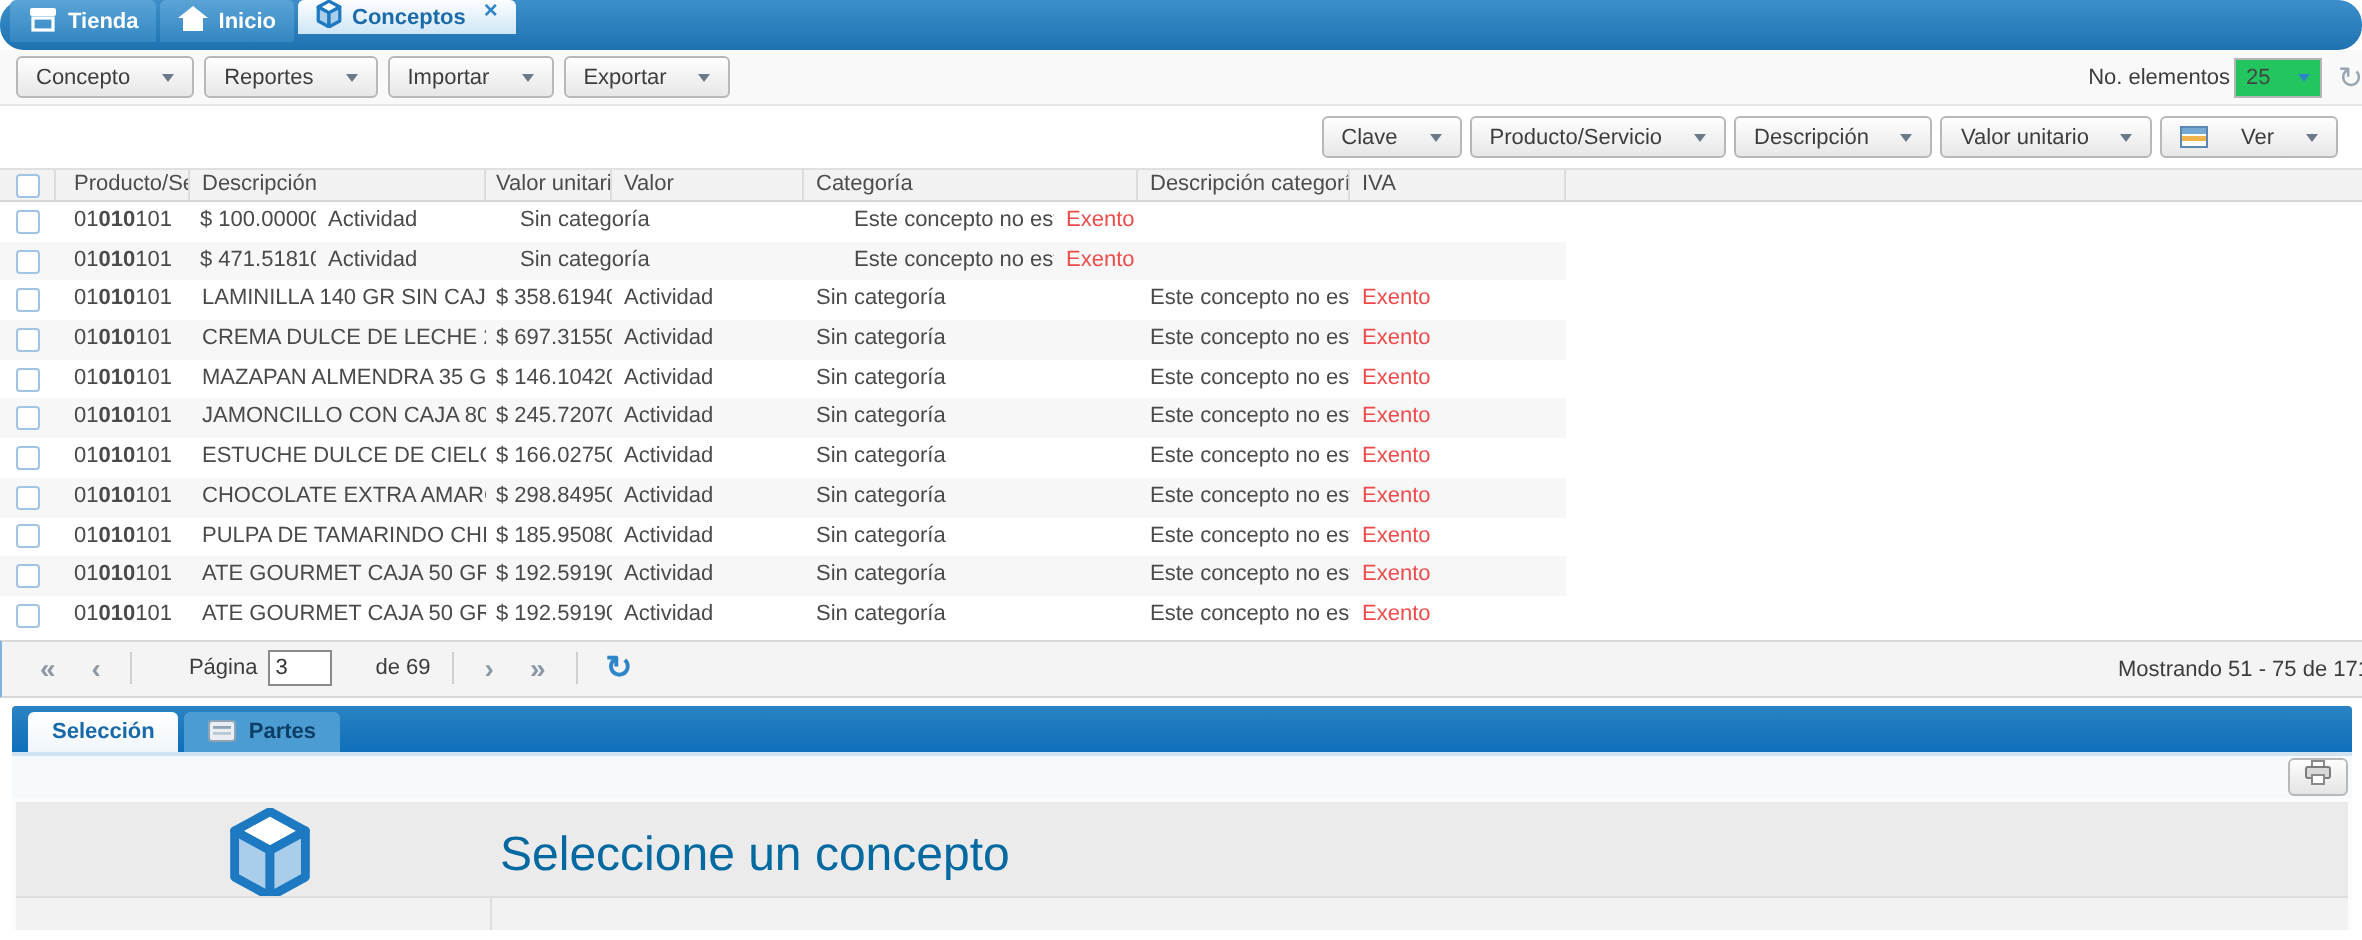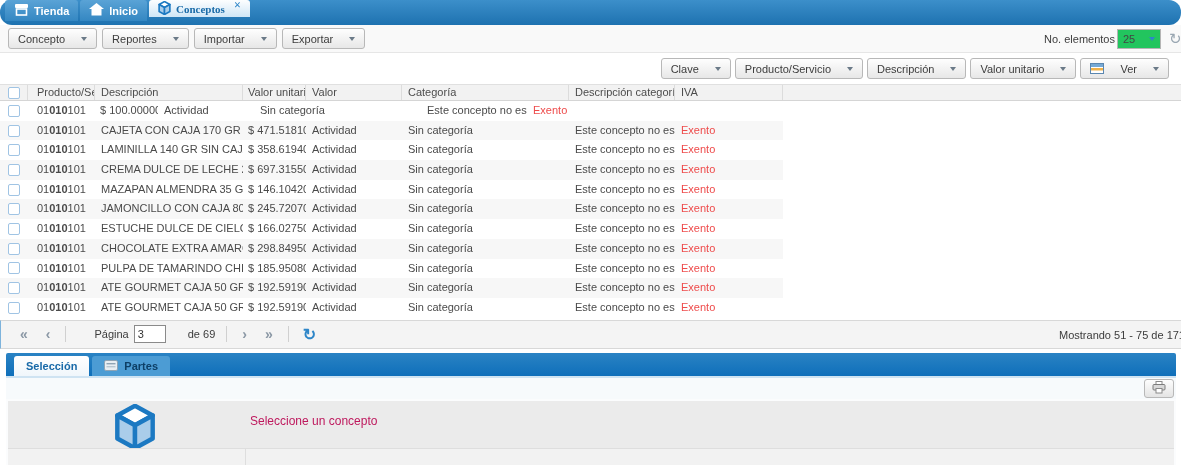--- a/index.html
+++ b/index.html
@@ -4,21 +4,21 @@
 <style>
   * { margin:0; padding:0; box-sizing:border-box; }
   html,body { background:#fff; }
   body { font-family:"Liberation Sans", sans-serif; font-size:11px; color:#444; }
   #root { position:relative; width:1181px; height:470px; background:#fff; overflow:hidden; }
 
   
   .tabbar { height:25px; background:linear-gradient(#3c8fca,#1e72b0); display:flex; padding-left:5px;border-radius:12px; }
   .wtab { height:21px; display:flex; align-items:center; gap:5px; padding:0 9px; margin-right:2px;
           border-radius:3px 3px 0 0; background:linear-gradient(#5aa3d6,#3487c2); color:#fff; font-weight:bold; cursor:default; }
-  .wtab.active { background:linear-gradient(#fdfeff,#cfe6f6); color:#1a6ba8; height:17px;font-family:Liberation Serif, serif; }
+  .wtab.active { background:linear-gradient(#fdfeff,#cfe6f6); color:#1a6ba8; height:17px; }
   .wtab .tlabel { white-space:nowrap; }
   .wtab .close { color:#2e86c8; font-weight:bold; font-size:12px; line-height:10px; margin-left:4px; position:relative; top:-4px; }
 
   
   .toolbar1 { height:28px; background:#f9f9f9; border-bottom:1px solid #e6e6e6; display:flex; align-items:center; padding:0 8px; }
   .btn { display:inline-flex; align-items:center; gap:16px; height:21px; padding:0 9px; margin-right:5px;
          background:linear-gradient(#fefefe,#e7e7e7); border:1px solid #b8b8b8; border-radius:3px; color:#3c3c3c; white-space:nowrap; cursor:default; }
   .caret { width:0; height:0; border-left:3px solid transparent; border-right:3px solid transparent; border-top:4px solid #6b7a88; display:inline-block; }
   .caret.blue { border-top-color:#2e86c8; }
   .tb-spacer { flex:1; }
@@ -70,21 +70,21 @@
   .btab.active { background:linear-gradient(#ffffff,#f0f6fb); color:#1769a8; }
   .parts-icon { width:14px; height:11px; display:inline-block; }
 
   
   .bottom-panel { margin:0 5px 0 6px; border-top:2px solid #cfe3f2; background:#fbfcfd; }
   .panel-toolbar { height:21px; display:flex; justify-content:flex-end; align-items:center; padding-right:2px; background:#f7fafc; }
   .printbtn { width:30px; height:19px; background:linear-gradient(#fdfdfd,#e4e4e4); border:1px solid #b8b8b8; border-radius:3px;
               display:flex; align-items:center; justify-content:center; cursor:default; }
   .panel-content { position:relative; height:47px; margin:2px 2px 0 2px; background:#ebebeb; }
   .cube-big { position:absolute; left:105px; top:3px; }
-  .panel-msg { position:absolute; left:242px; top:13px; font-size:12px; color:#be185d; white-space:nowrap; }
+  .panel-msg { position:absolute; left:242px; top:13px; font-size:24px; color:#0369a1; white-space:nowrap; }
   .panel-footer { position:relative; height:17px; margin:0 2px; background:#f2f2f2; border-top:1px solid #dedede; }
   .footer-div { position:absolute; left:237px; top:0; width:1px; height:100%; background:#dedede; }
 </style>
 </head>
 <body>
 
 <div id="root">
 
   <div class="tabbar">
     <div class="wtab">
@@ -198,21 +198,20 @@
           <div class="gc c4">Actividad</div>
           <div class="gc c5">Sin categoría</div>
           <div class="gc c6">Este concepto no est...</div>
           <div class="gc c7 red">Exento</div>
         </div>
         <div class="grow alt">
           <div class="gc c0">
             <span class="cbx"></span>
           </div>
           <div class="gc c1">01<b>010</b>101</div>
-          <div class="gc c2">CAJETA CON CAJA 170 GR</div>
           <div class="gc c3">$ 471.518100</div>
           <div class="gc c4">Actividad</div>
           <div class="gc c5">Sin categoría</div>
           <div class="gc c6">Este concepto no est...</div>
           <div class="gc c7 red">Exento</div>
         </div>
         <div class="grow">
           <div class="gc c0">
             <span class="cbx"></span>
           </div>

